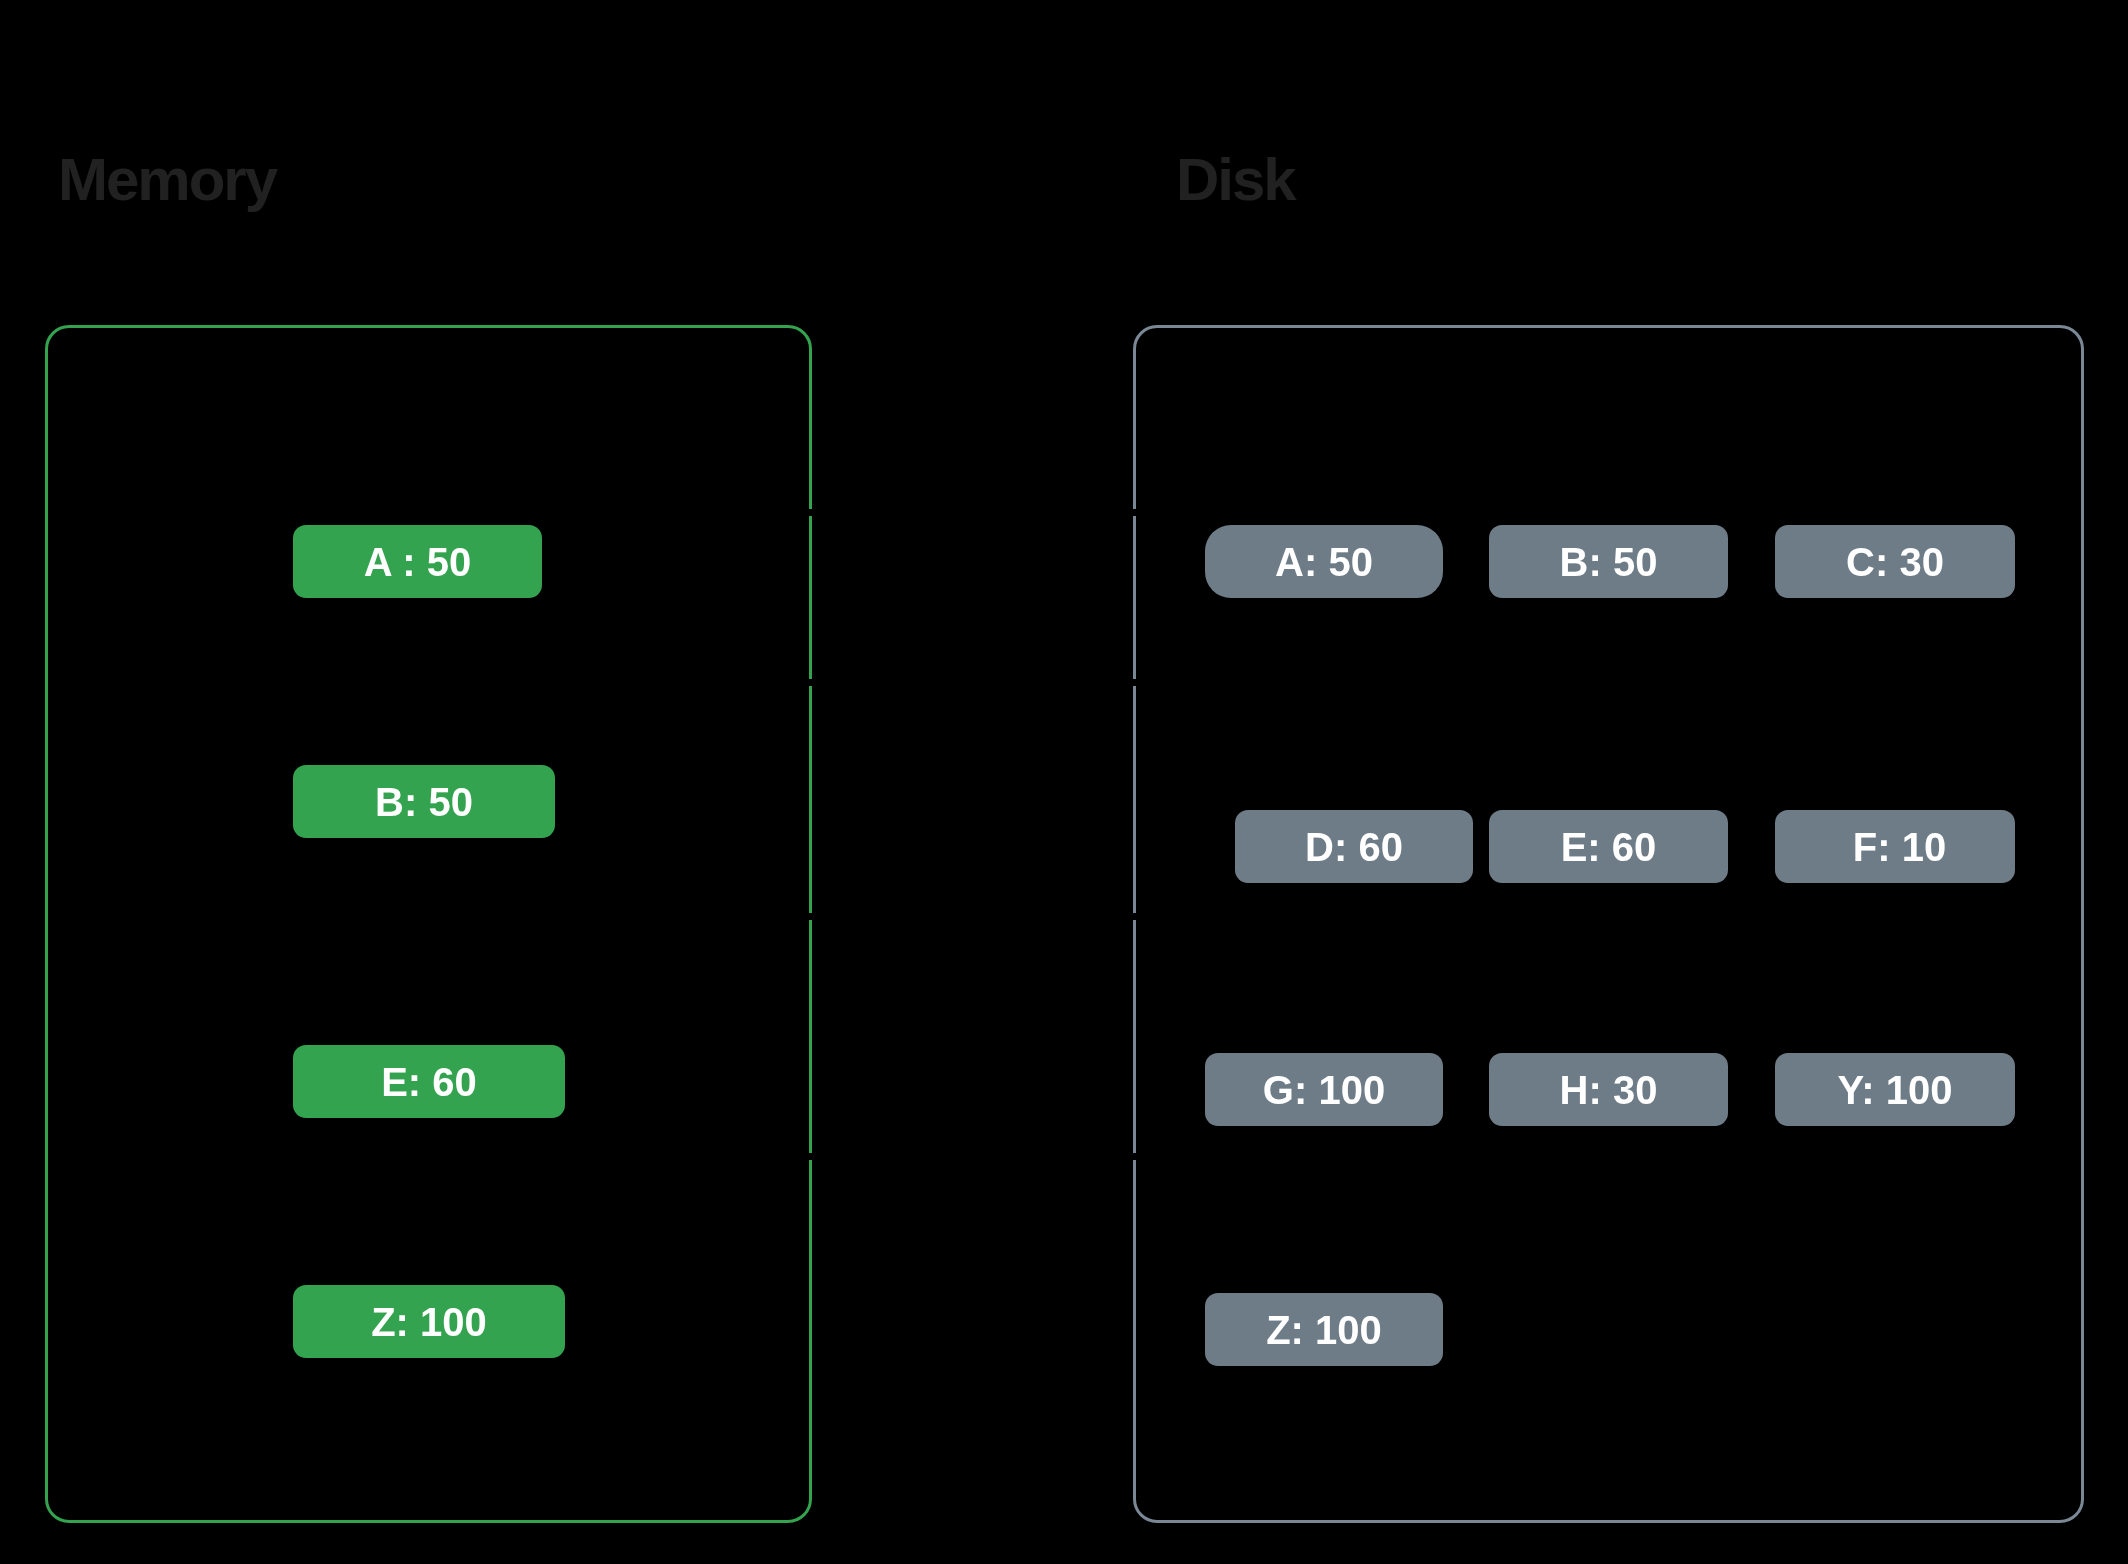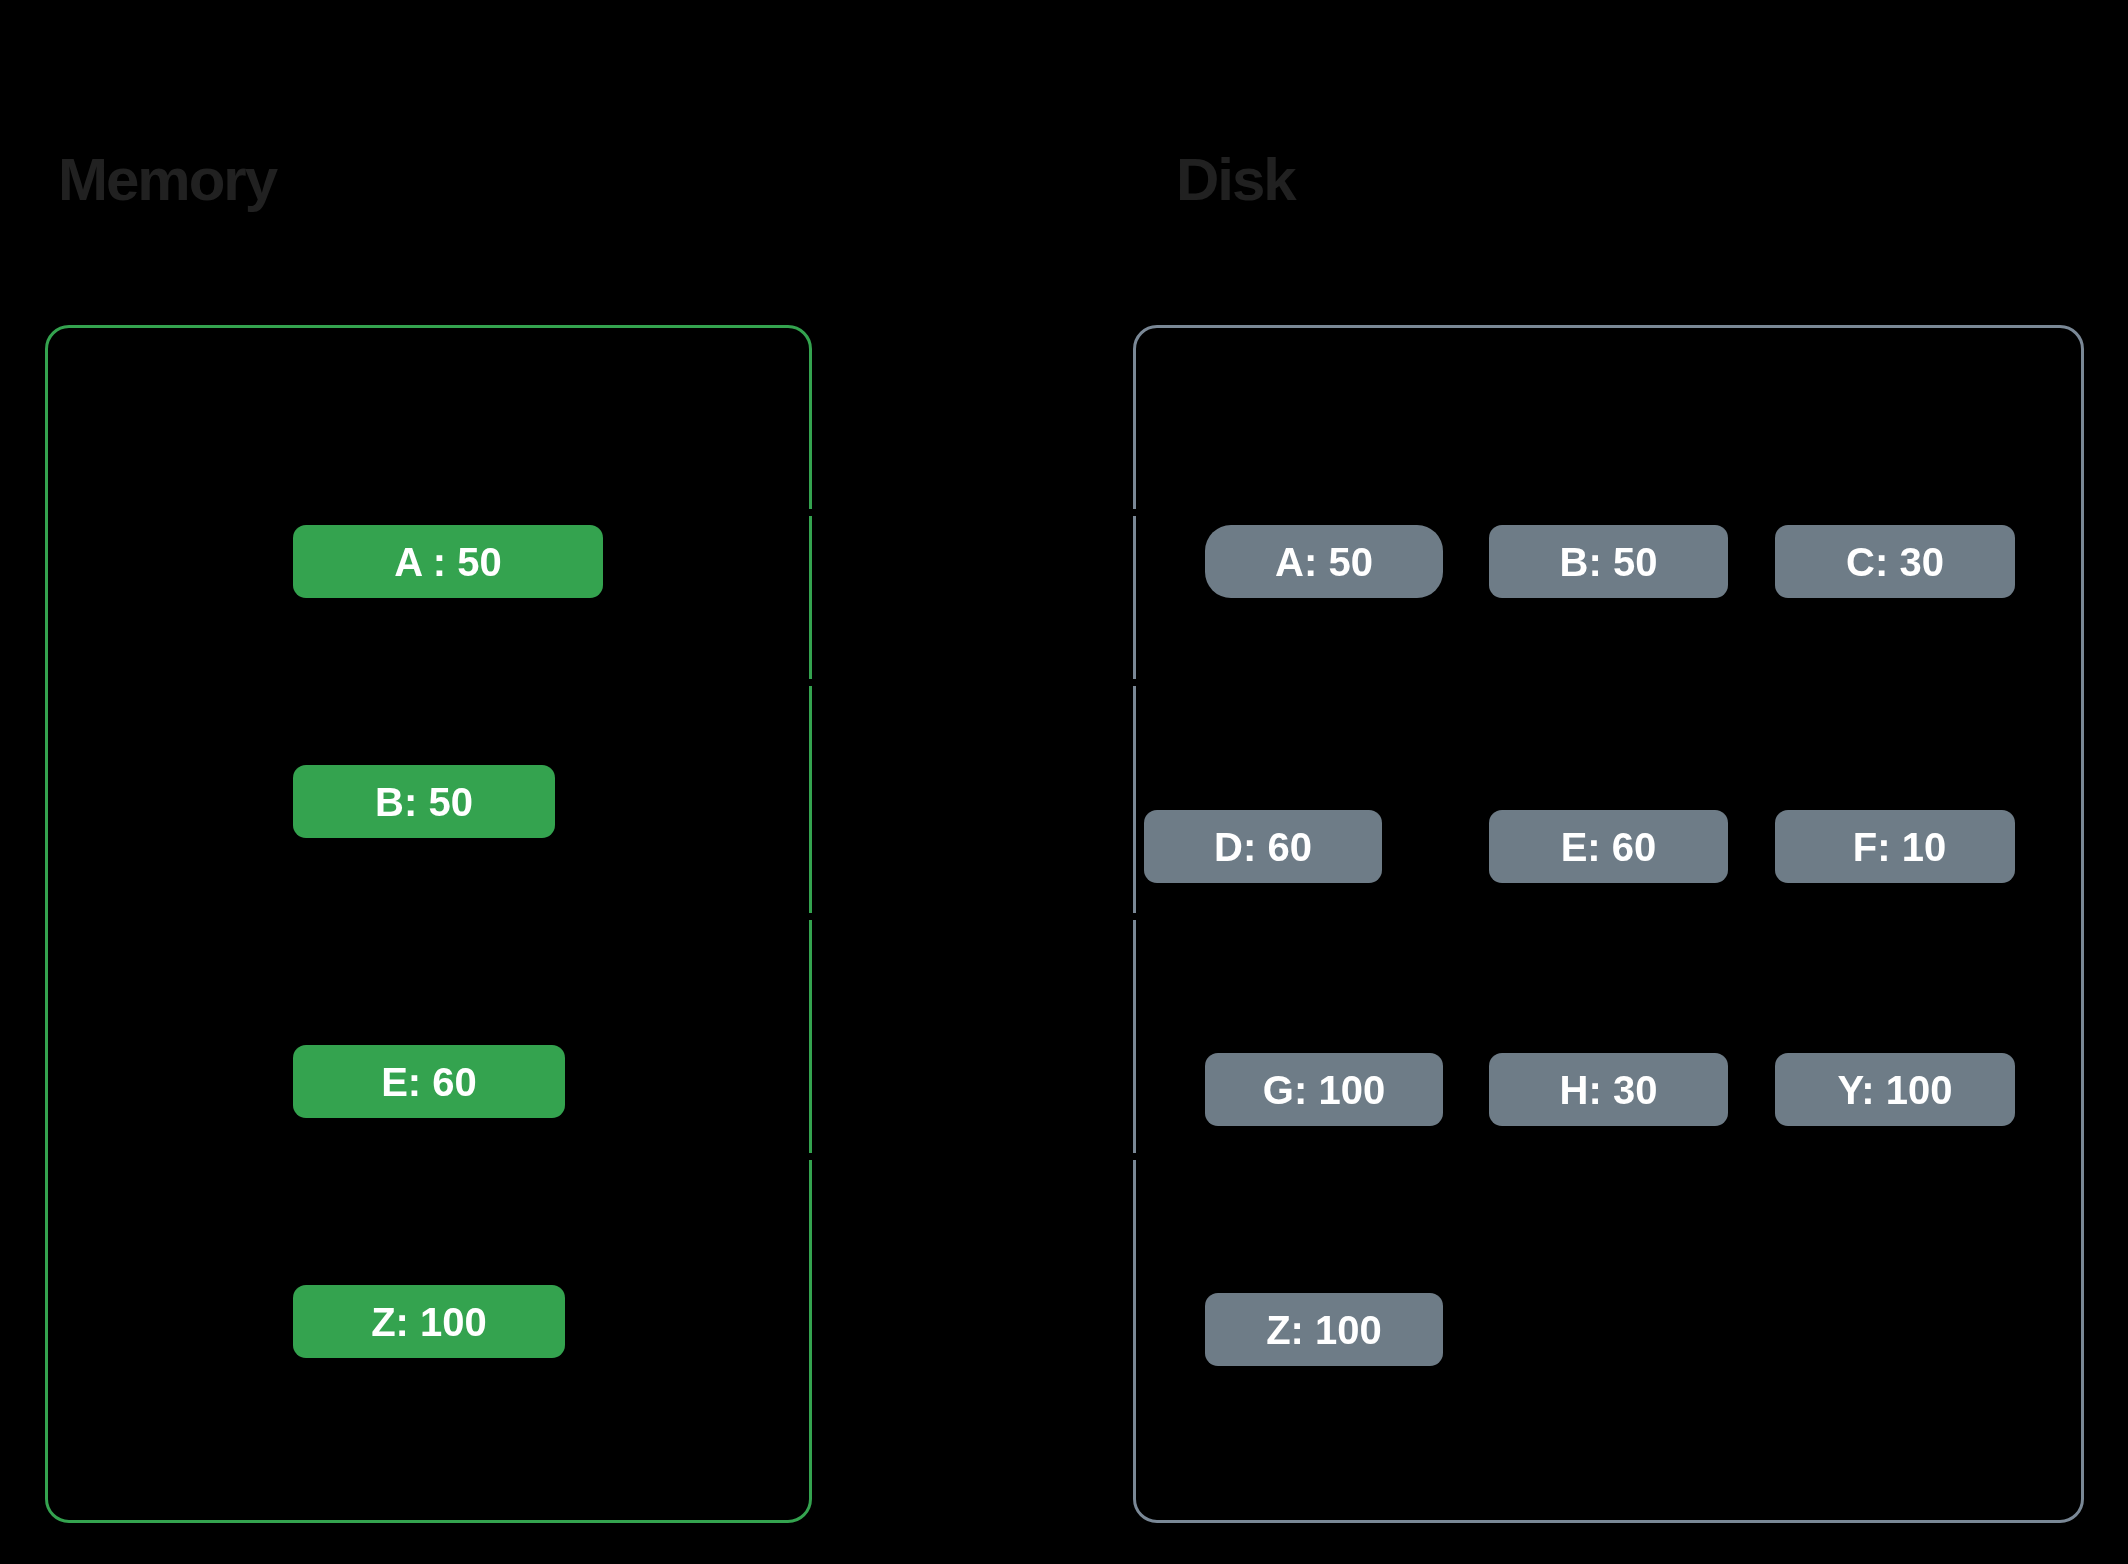--- a/index.html
+++ b/index.html
@@ -100,42 +100,42 @@
 
   <div class="section-title" id="memory-title">Memory</div>
 
   <div class="panel" id="memory-panel">
     <div class="seam" style="right:-3px; top:181px;"></div>
     <div class="seam" style="right:-3px; top:351px;"></div>
     <div class="seam" style="right:-3px; top:585px;"></div>
     <div class="seam" style="right:-3px; top:825px;"></div>
   </div>
 
-  <div class="badge mem mem-row" style="left:293px; top:525px; width:310px;">A : 50</div>
+  <div class="badge mem mem-row" style="left:293px; top:525px; width:249px;">A : 50</div>
 
   <div class="badge mem mem-row" style="left:293px; top:765px; width:262px;">B: 50</div>
 
   <div class="badge mem mem-row" style="left:293px; top:1045px; width:272px;">E: 60</div>
 
   <div class="badge mem mem-row" style="left:293px; top:1285px; width:272px;">Z: 100</div>
 
   <div class="section-title" id="disk-title">Disk</div>
 
   <div class="panel" id="disk-panel">
     <div class="seam" style="left:-3px; top:181px;"></div>
     <div class="seam" style="left:-3px; top:351px;"></div>
     <div class="seam" style="left:-3px; top:585px;"></div>
     <div class="seam" style="left:-3px; top:825px;"></div>
   </div>
 
   <div class="badge disk disk-row" style="left:1205px; top:525px; width:238px;border-radius:26px;">A: 50</div>
   <div class="badge disk disk-row" style="left:1489px; top:525px; width:239px;">B: 50</div>
   <div class="badge disk disk-row" style="left:1775px; top:525px; width:240px;">C: 30</div>
 
-  <div class="badge disk disk-row" style="left:1144px; top:810px; width:238px;">D: 60</div>
+  <div class="badge disk disk-row" style="left:1235px; top:810px; width:238px;">D: 60</div>
   <div class="badge disk disk-row" style="left:1489px; top:810px; width:239px;">E: 60</div>
   <div class="badge disk disk-row" style="left:1775px; top:810px; width:240px;padding-left:9px;">F: 10</div>
 
   <div class="badge disk disk-row" style="left:1205px; top:1053px; width:238px;">G: 100</div>
   <div class="badge disk disk-row" style="left:1489px; top:1053px; width:239px;">H: 30</div>
   <div class="badge disk disk-row" style="left:1775px; top:1053px; width:240px;">Y: 100</div>
 
   <div class="badge disk disk-row" style="left:1205px; top:1293px; width:238px;">Z: 100</div>
 
 </div>

